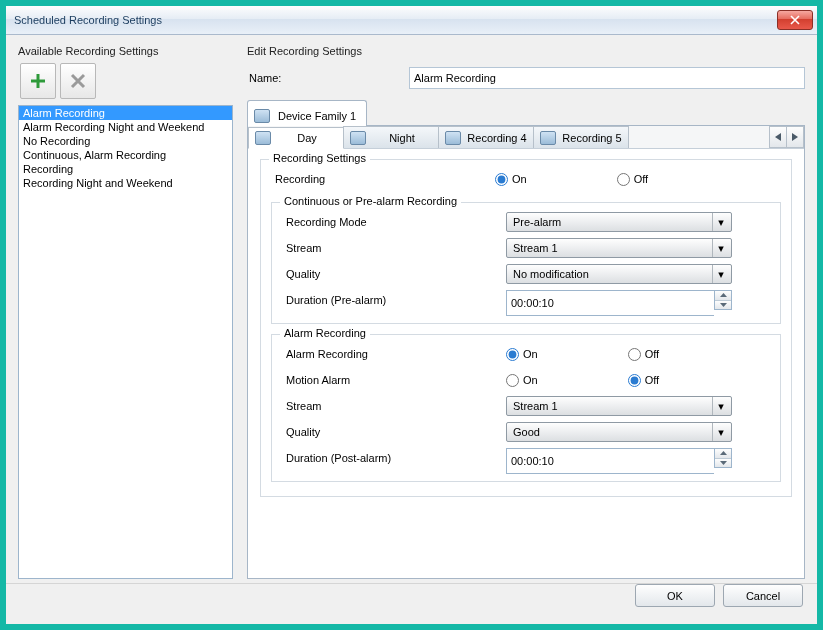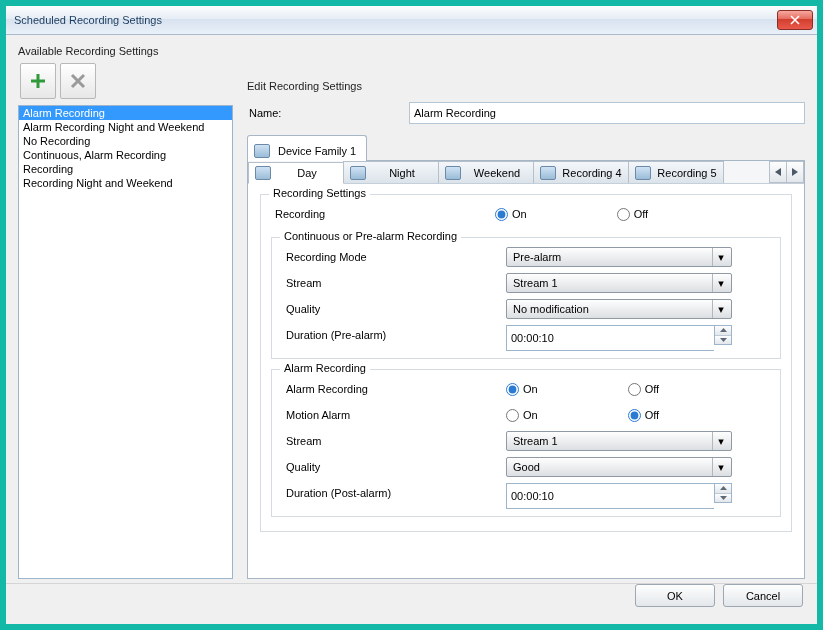--- a/index.html
+++ b/index.html
@@ -92,21 +92,20 @@
     cursor: default;
   }
   .listbox .item.selected {
     background: #3399ff;
     color: #fff;
   }
   .right-col {
     flex: 1;
     display: flex;
     flex-direction: column;
-    margin-top: 35px;
   }
   .name-row {
     display: flex;
     align-items: center;
     margin: 4px 0 14px 2px;
   }
   .name-row .lbl { width: 160px; }
   .name-input {
     flex: 1;
     height: 20px;
@@ -354,24 +353,20 @@
             <div class="sched-tab active">
               <span class="tiny-icon"></span>
               <span class="tlabel">Day</span>
             </div>
             <div class="sched-tab">
               <span class="tiny-icon"></span>
               <span class="tlabel">Night</span>
             </div>
             <div class="sched-tab">
               <span class="tiny-icon"></span>
-              <span class="tlabel">Weekend</span>
-            </div>
-            <div class="sched-tab">
-              <span class="tiny-icon"></span>
               <span class="tlabel">Recording 4</span>
             </div>
             <div class="sched-tab">
               <span class="tiny-icon"></span>
               <span class="tlabel">Recording 5</span>
             </div>
             <div class="sched-nav">
               <div class="nav-btn">
                 <svg width="6" height="8">
                   <path d="M6 0 L0 4 L6 8 Z" fill="#4a5a68"></path>

